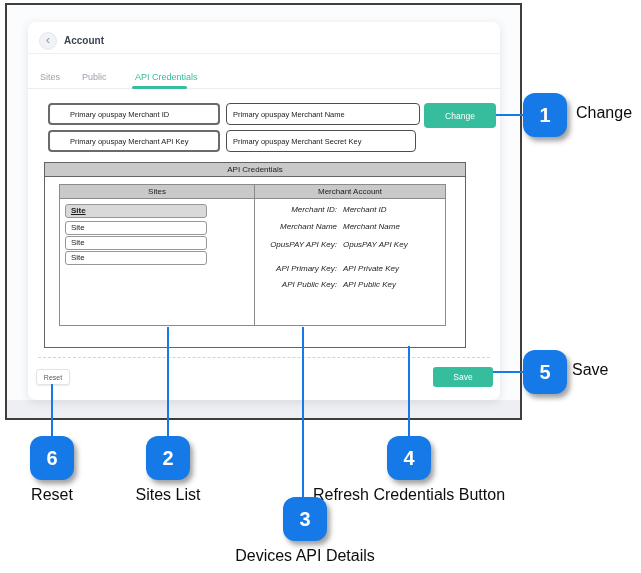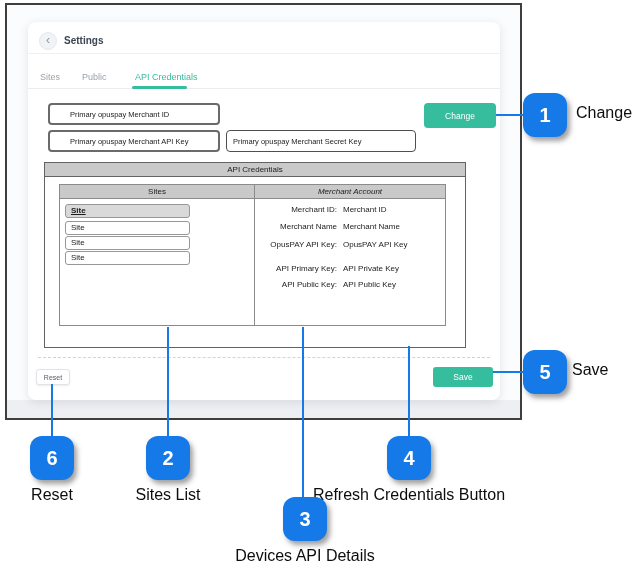--- a/index.html
+++ b/index.html
@@ -38,30 +38,30 @@
   
   .panel { position:absolute; left:16px; top:140px; width:422px; height:186px;
            border:1px solid #636363; background:#fff; }
   .panel-header { position:absolute; left:0; right:0; top:0; height:14px; background:#c9c9c9;
                   border-bottom:1px solid #636363; text-align:center; font-size:8px; color:#1c1c1c;
                   line-height:14px; }
   .inner-box { position:absolute; left:14px; top:21px; width:387px; height:142px; border:1px solid #8b8b8b; background:#fff; }
   .inner-headers { position:absolute; left:0; right:0; top:0; height:14px; display:flex;
                    border-bottom:1px solid #8b8b8b; background:#c9c9c9; }
   .inner-headers .h-left  { width:195px; border-right:1px solid #8b8b8b; text-align:center; font-size:8px; color:#1c1c1c; line-height:13px; }
-  .inner-headers .h-right { flex:1; text-align:center; font-size:8px; color:#1c1c1c; line-height:13px;font-style:italic; }
+  .inner-headers .h-right { flex:1; text-align:center; font-size:8px; color:#1c1c1c; line-height:13px; }
   .col-left  { position:absolute; left:0; top:14px; bottom:0; width:195px; border-right:1px solid #8b8b8b; }
   .col-right { position:absolute; left:195px; top:14px; bottom:0; right:0; }
 
-  .site-item { position:absolute; left:5px; width:125px; height:14px; border:1px solid #979797;
+  .site-item { position:absolute; left:5px; width:142px; height:14px; border:1px solid #979797;
                border-radius:3px; background:#fff; font-size:8px; color:#1c1c1c; line-height:12px;
                padding-left:5px; cursor:pointer; }
   .site-item.selected { background:#d9d9d9; font-weight:bold; text-decoration:underline; }
 
-  .m-row { position:absolute; left:0; right:4px; height:11px; }
+  .m-row { position:absolute; left:0; right:4px; height:11px;font-style:italic; }
   .m-label { position:absolute; left:0; width:82px; text-align:right; font-size:8px; color:#1c1c1c; }
   .m-value { position:absolute; left:88px; font-size:8px; color:#1c1c1c; }
 
   .btn-refresh { position:absolute; left:296px; top:169px; width:105px; height:15px; background:#a9dacf;
                  border:1px solid #3f3f3f; border-radius:7px; font-size:8px; color:#1c1c1c; cursor:pointer; }
 
   .dash-divider { position:absolute; left:10px; right:10px; top:335px; border-top:1px dashed #d2d2d7; }
   .btn-reset { position:absolute; left:8px; top:347px; width:34px; height:16px; background:#fff;
                border:1px solid #e2e3e7; border-radius:3px; box-shadow:0 1px 2px rgba(0,0,0,.08);
                font-size:7px; color:#55606b; cursor:pointer; }
@@ -82,30 +82,31 @@
 
 <div id="stage">
 
   <div class="window">
     <div class="window-band"></div>
 
     <div class="card">
       <div class="back-btn">
         <span>‹</span>
       </div>
-      <div class="page-title">Settings</div>
+      <div class="page-title">Account</div>
       <div class="divider-1"></div>
 
       <div class="tab" style="left:12px;">Sites</div>
       <div class="tab" style="left:54px;">Public</div>
       <div class="tab active" style="left:107px;">API Credentials</div>
       <div class="tabs-divider"></div>
       <div class="tab-underline"></div>
 
       <input class="field thick" style="left: 20px; top: 81px; width: 172px;" readonly="" value="Primary opuspay Merchant ID">
+      <input class="field thin" style="left: 198px; top: 81px; width: 194px;" readonly="" value="Primary opuspay Merchant Name">
       <button class="btn-change">Change</button>
       <input class="field thick" style="left: 20px; top: 108px; width: 172px;" readonly="" value="Primary opuspay Merchant API Key">
       <input class="field thin" style="left: 198px; top: 108px; width: 190px;" readonly="" value="Primary opuspay Merchant Secret Key">
 
       <div class="panel">
         <div class="panel-header">API Credentials</div>
 
         <div class="inner-box">
           <div class="inner-headers">
             <div class="h-left">Sites</div>

